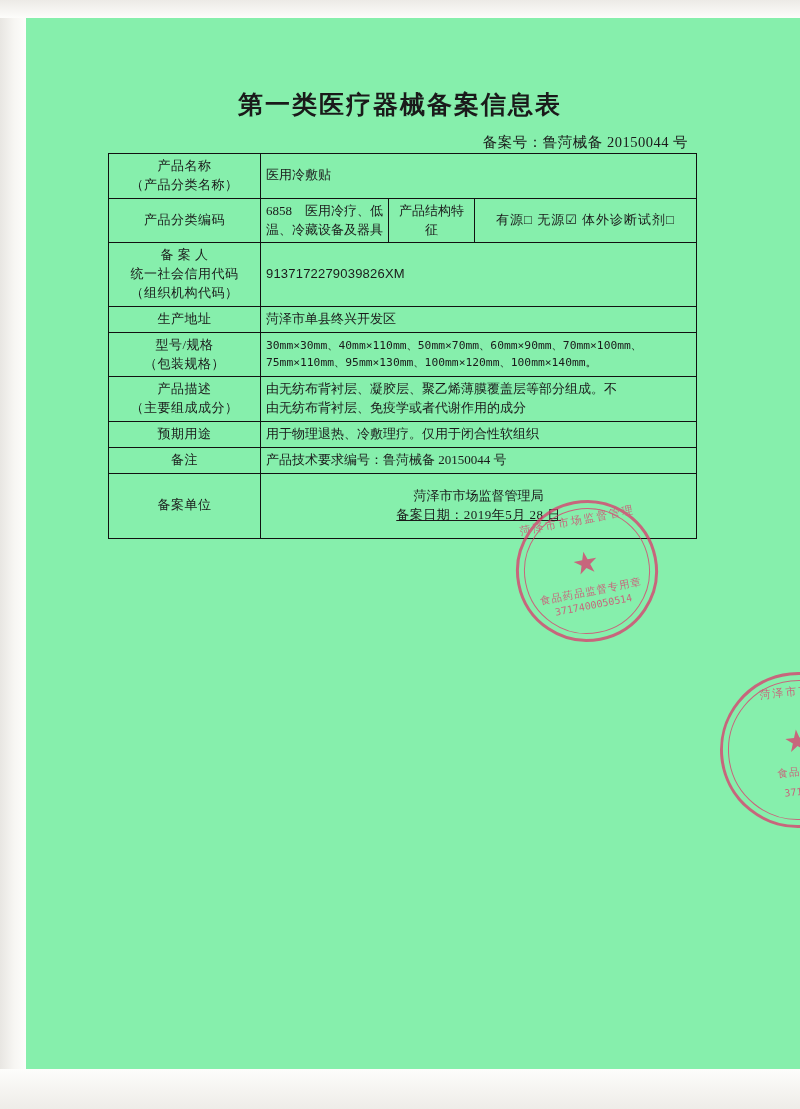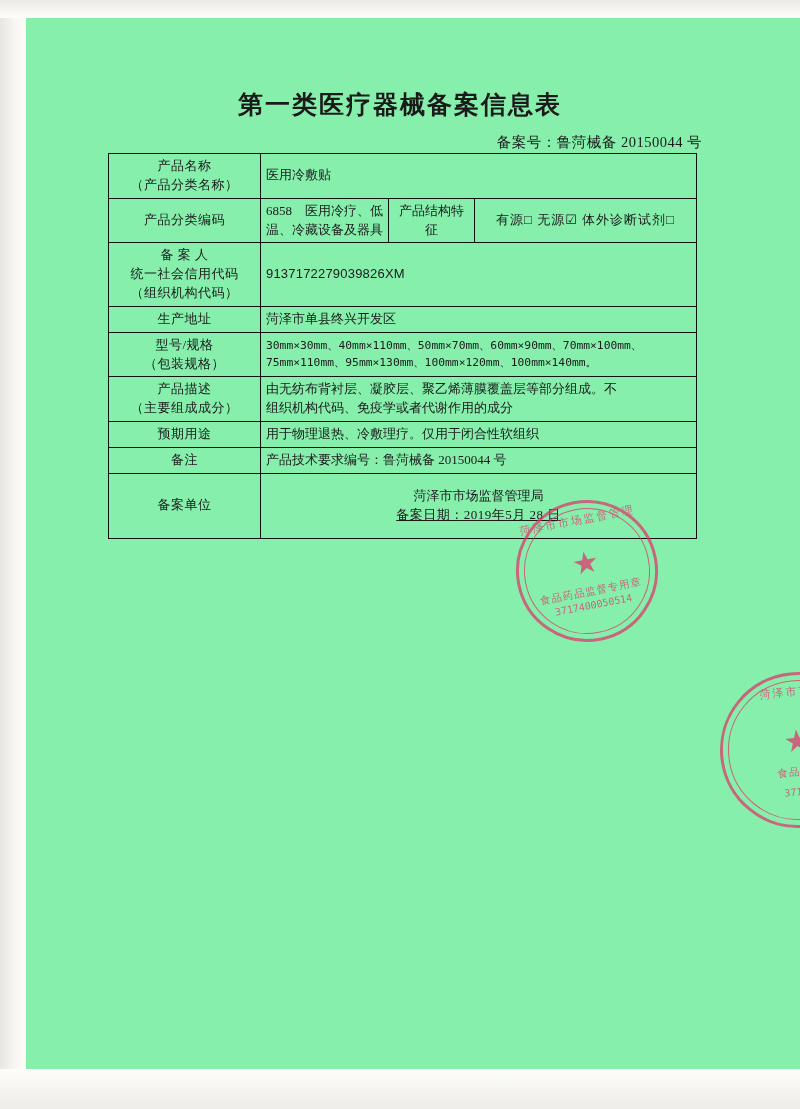--- a/index.html
+++ b/index.html
@@ -47,21 +47,21 @@
     width: 100%;
     text-align: center;
     font-size: 25px;
     font-weight: bold;
     letter-spacing: 2px;
     font-family: "Liberation Serif", "DejaVu Serif", serif;
   }
   .record-no {
     position: absolute;
     top: 133px;
-    right: 98px;
+    right: 112px;
     font-size: 14.5px;
     letter-spacing: 0.5px;
   }
 
   table.info {
     position: absolute;
     top: 153px;
     left: 108px;
     width: 588px;
     border-collapse: collapse;
@@ -255,21 +255,21 @@
         </td>
       </tr>
 
       <tr>
         <td class="label">
           <span class="ln">产品描述</span>
           <span class="ln">（主要组成成分）</span>
         </td>
         <td class="value desc-text" colspan="3">
           <div>由无纺布背衬层、凝胶层、聚乙烯薄膜覆盖层等部分组成。不</div>
-          <div>组织机构代码、免疫学或者代谢作用的成分</div>
+          <div>由无纺布背衬层、免疫学或者代谢作用的成分</div>
         </td>
       </tr>
 
       <tr>
         <td class="label">
           <span class="ln">预期用途</span>
         </td>
         <td class="value" colspan="3">用于物理退热、冷敷理疗。仅用于闭合性软组织</td>
       </tr>
 

